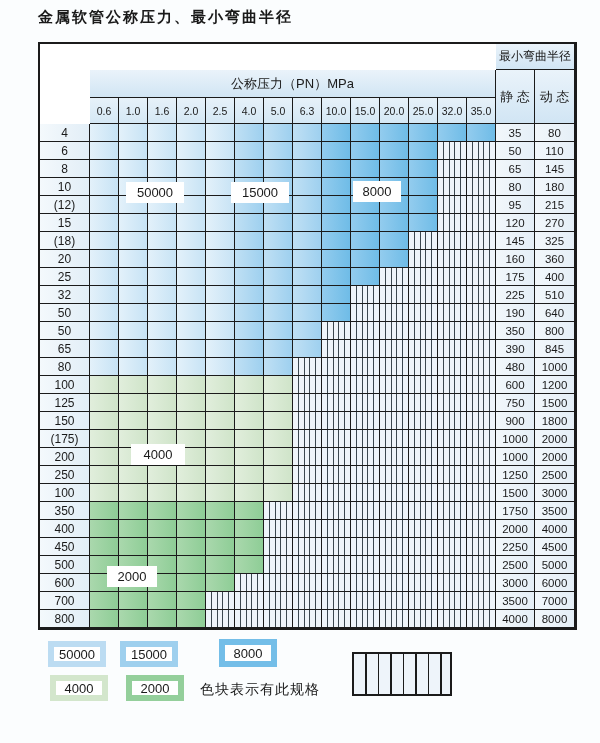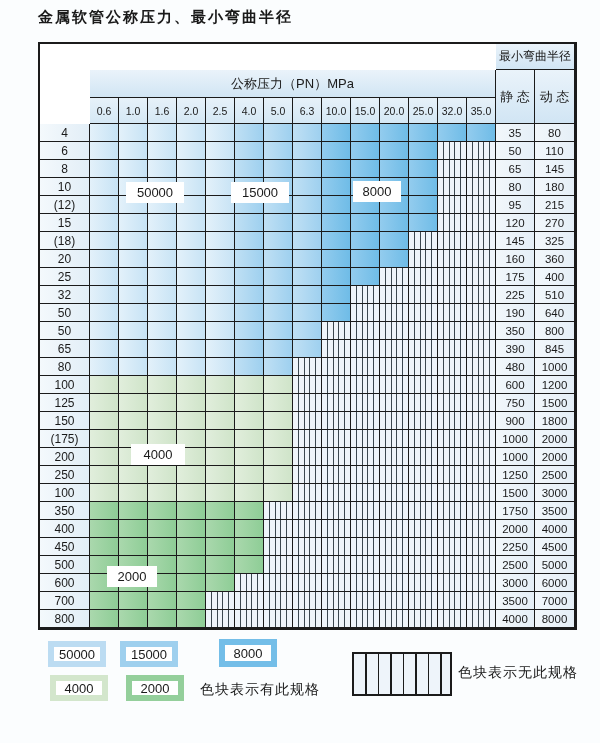--- a/index.html
+++ b/index.html
@@ -586,15 +586,14 @@
     </div>
   <div class="sw sw4">
       <span>4000</span>
     </div>
   <div class="sw sw5">
       <span>2000</span>
     </div>
 
   <div class="note note1">色块表示有此规格</div>
   <div class="hatchbox"></div>
-  <div class="note note2">色块表示无此规格</div>
 
 </div>
 
 </body></html>

